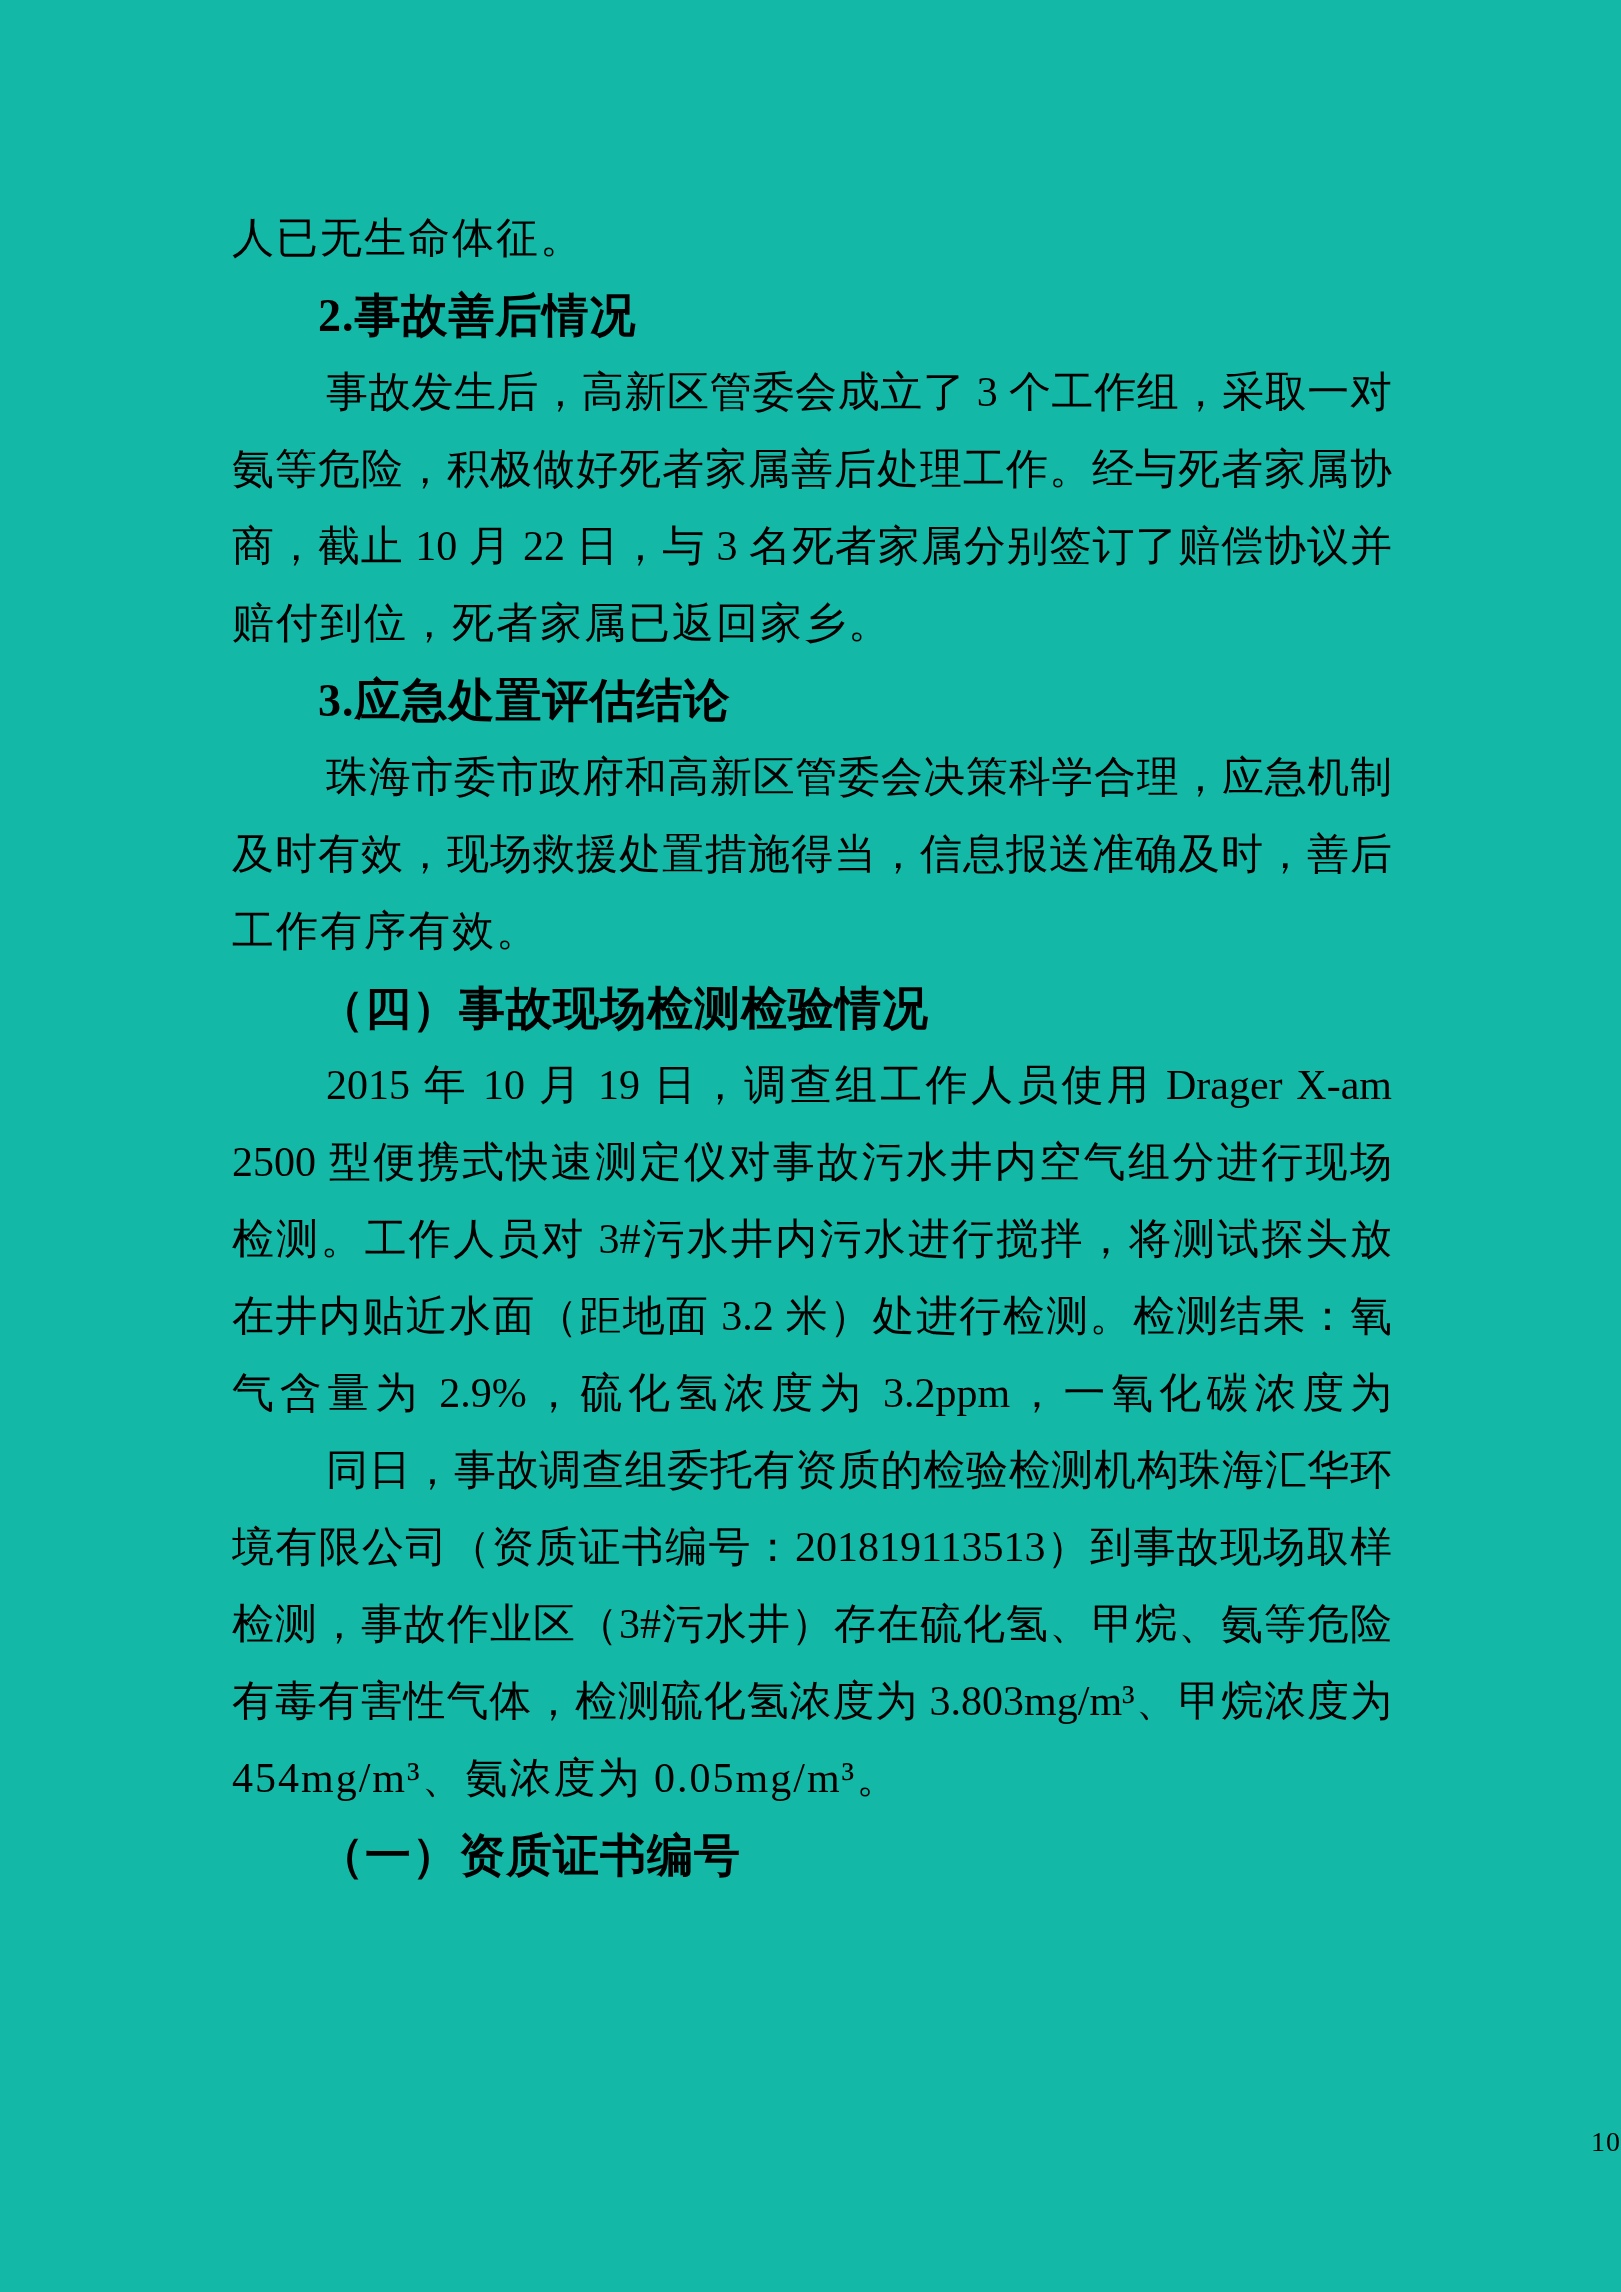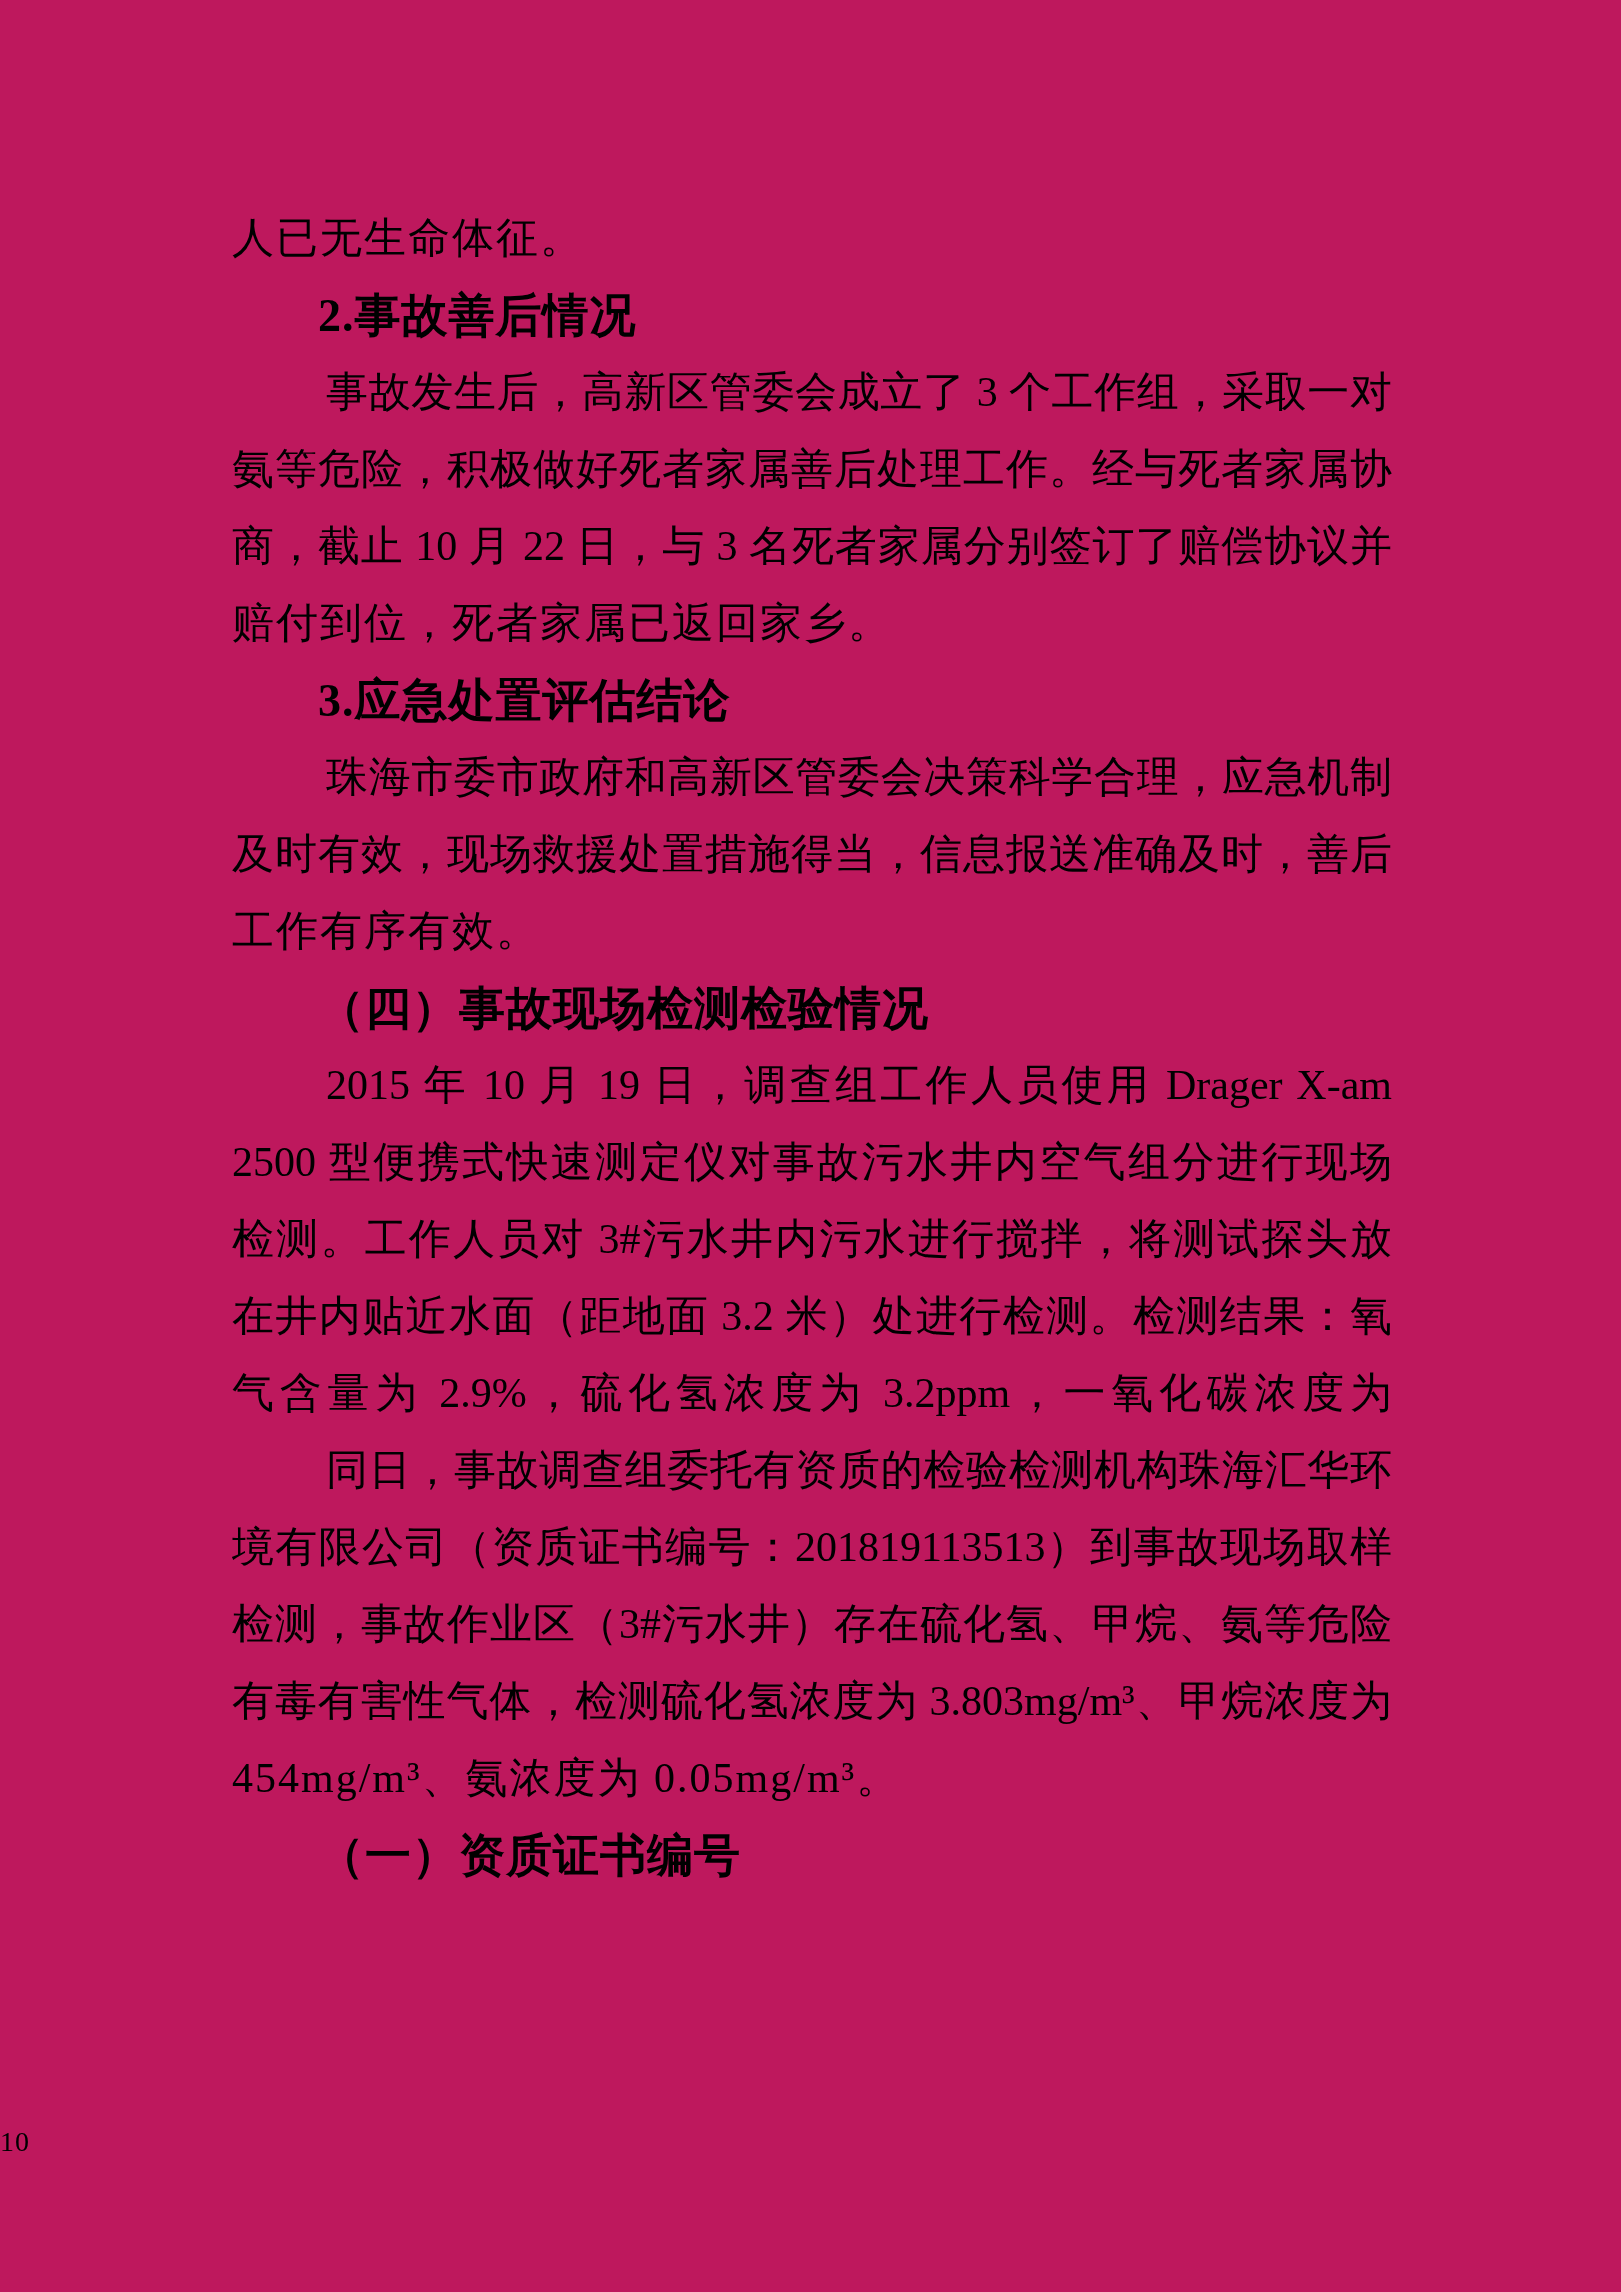--- a/index.html
+++ b/index.html
@@ -5,21 +5,21 @@
   html, body {
     margin: 0;
     padding: 0;
     background: #e8e8e8;
   }
   .page {
     position: relative;
     width: 1621px;
     height: 2293px;
     margin: 0 auto;
-    background: #be185d;
+    background: #14b8a6;
     color: #000000;
     font-family: "Liberation Serif", "DejaVu Serif", serif;
     overflow: hidden;
   }
   .content {
     position: absolute;
     top: 200px;
     left: 232px;
     width: 1160px;
   }
@@ -53,21 +53,21 @@
     letter-spacing: 1px;
     font-family: "Liberation Sans", "DejaVu Sans", sans-serif;
   }
   .indent-body { text-indent: 94px; }
   .indent-head { text-indent: 86px; font-family: Liberation Serif, serif; }
   .page-number {
     position: absolute;
     top: 2115px;
     left: 0;
     width: 100%;
-    text-align: left;
+    text-align: right;
     font-size: 28px;
     line-height: 53px;
     letter-spacing: 1px;
   }
 </style>
 </head>
 <body>
 
 <div class="page">
   <div class="content">

